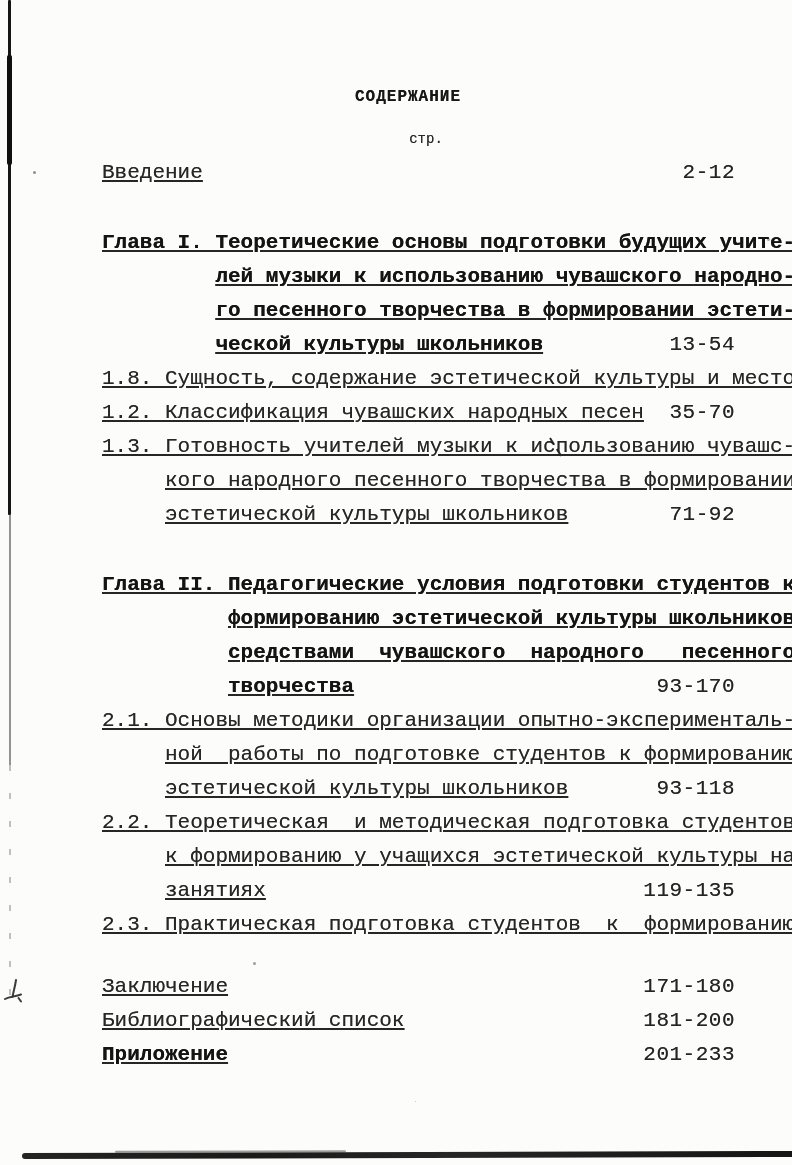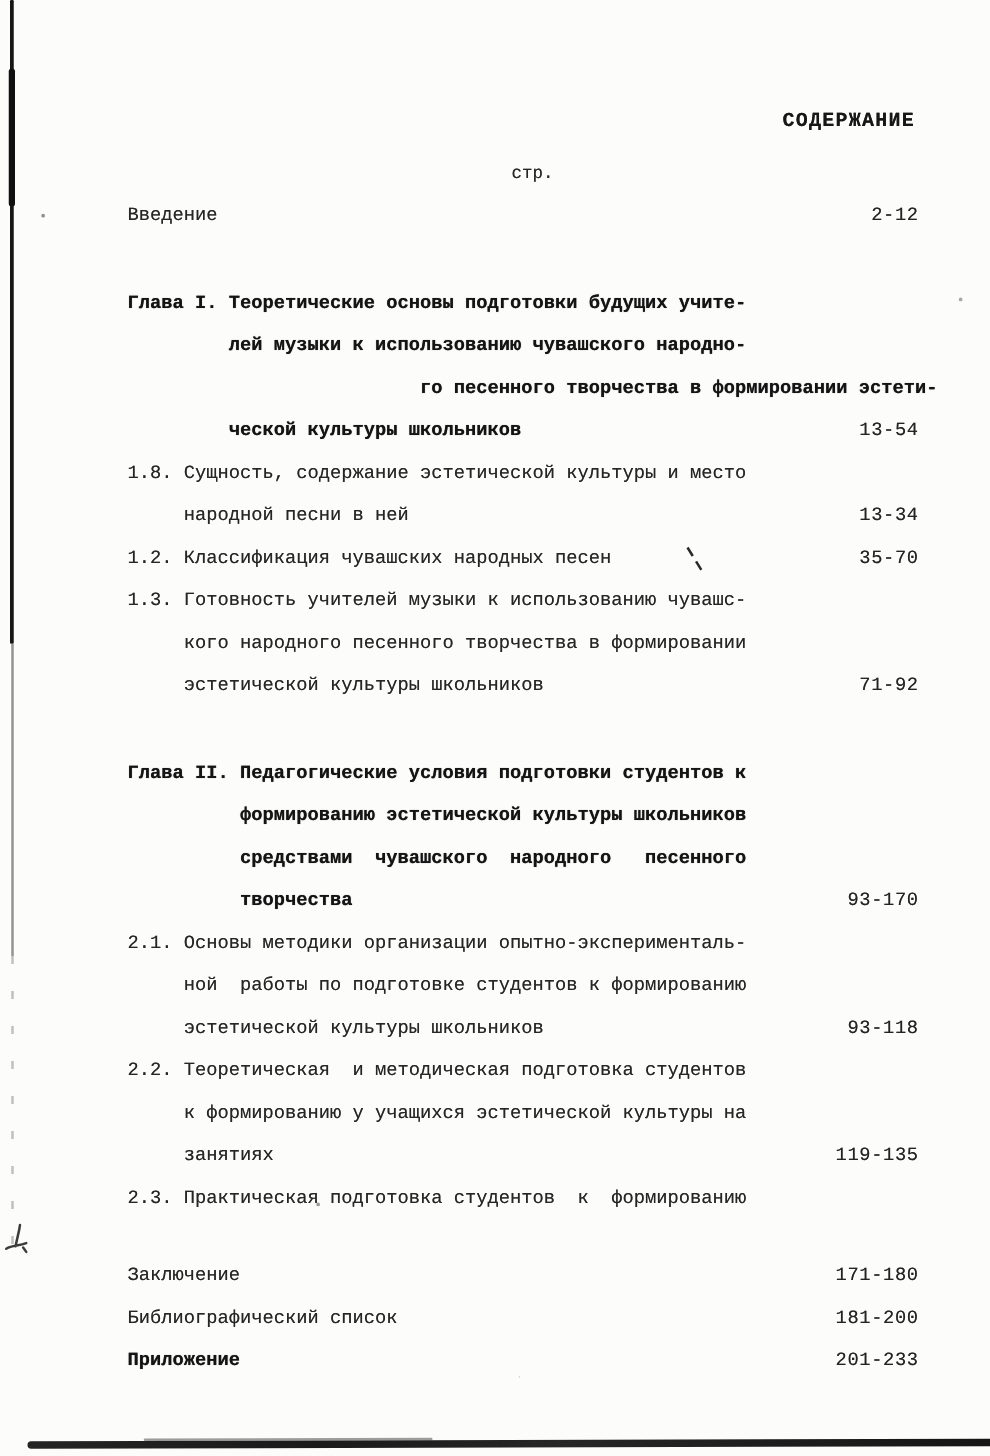--- a/index.html
+++ b/index.html
@@ -9,31 +9,31 @@
     position:relative;
     overflow:hidden;
     font-family:"Liberation Mono","DejaVu Sans Mono",monospace;
     color:#262626;
   }
   .content {
     position:absolute; left:102px; top:0; width:648px;
   }
   .doc-title {
     font-size:16px; font-weight:700; letter-spacing:1px;
-    text-align:right; margin:88px 0 16px 0;
+    text-align:center; margin:88px 0 16px 0;
     transform:translateX(-18px);
     color:#171717;
     text-shadow:0 0 0.5px rgba(20,20,20,.8);
   }
   .page-col-label {
     text-align:center; font-size:14px; line-height:34px; margin-top:12px;
     text-shadow:0 0 0.4px rgba(30,30,30,.6);
     font-family:Liberation Mono, monospace;
   }
-  .entry { font-size:15px; line-height:34px; }
+  .entry { font-size:21px; line-height:34px;text-decoration:underline; }
   .entry.gap-large  { margin-top:36px; }
   .entry.gap-medium { margin-top:28px; }
   .tline {
     white-space:pre; position:relative;
     text-shadow:0 0 0.4px rgba(30,30,30,.6);
   }
   .entry.bold .tline { font-weight:700; color:#141414; text-shadow:0 0 0.6px rgba(10,10,10,.8); }
   .pages {
     position:absolute; right:15px; top:0;
     font-weight:400; color:#242424; letter-spacing:.5px;
@@ -103,21 +103,20 @@
         <div class="tline">Введение<span class="pages">2-12</span></div>
       </div>
       <div class="entry bold gap-large">
         <div class="tline">Глава I. Теоретические основы подготовки будущих учите-</div>
         <div class="tline" style="padding-left: 9ch;">лей музыки к использованию чувашского народно-</div>
         <div class="tline" style="padding-left: 9ch; text-align: right;">го песенного творчества в формировании эстети-</div>
         <div class="tline" style="padding-left: 9ch;">ческой культуры школьников<span class="pages">13-54</span></div>
       </div>
       <div class="entry">
         <div class="tline">1.8. Сущность, содержание эстетической культуры и место</div>
-        <div class="tline" style="padding-left: 5ch;">народной песни в ней<span class="pages">13-34</span></div>
       </div>
       <div class="entry">
         <div class="tline">1.2. Классификация чувашских народных песен<span class="pages">35-70</span></div>
       </div>
       <div class="entry">
         <div class="tline">1.3. Готовность учителей музыки к использованию чувашс-</div>
         <div class="tline" style="padding-left: 5ch;">кого народного песенного творчества в формировании</div>
         <div class="tline" style="padding-left: 5ch;">эстетической культуры школьников<span class="pages">71-92</span></div>
       </div>
       <div class="entry bold gap-large">

